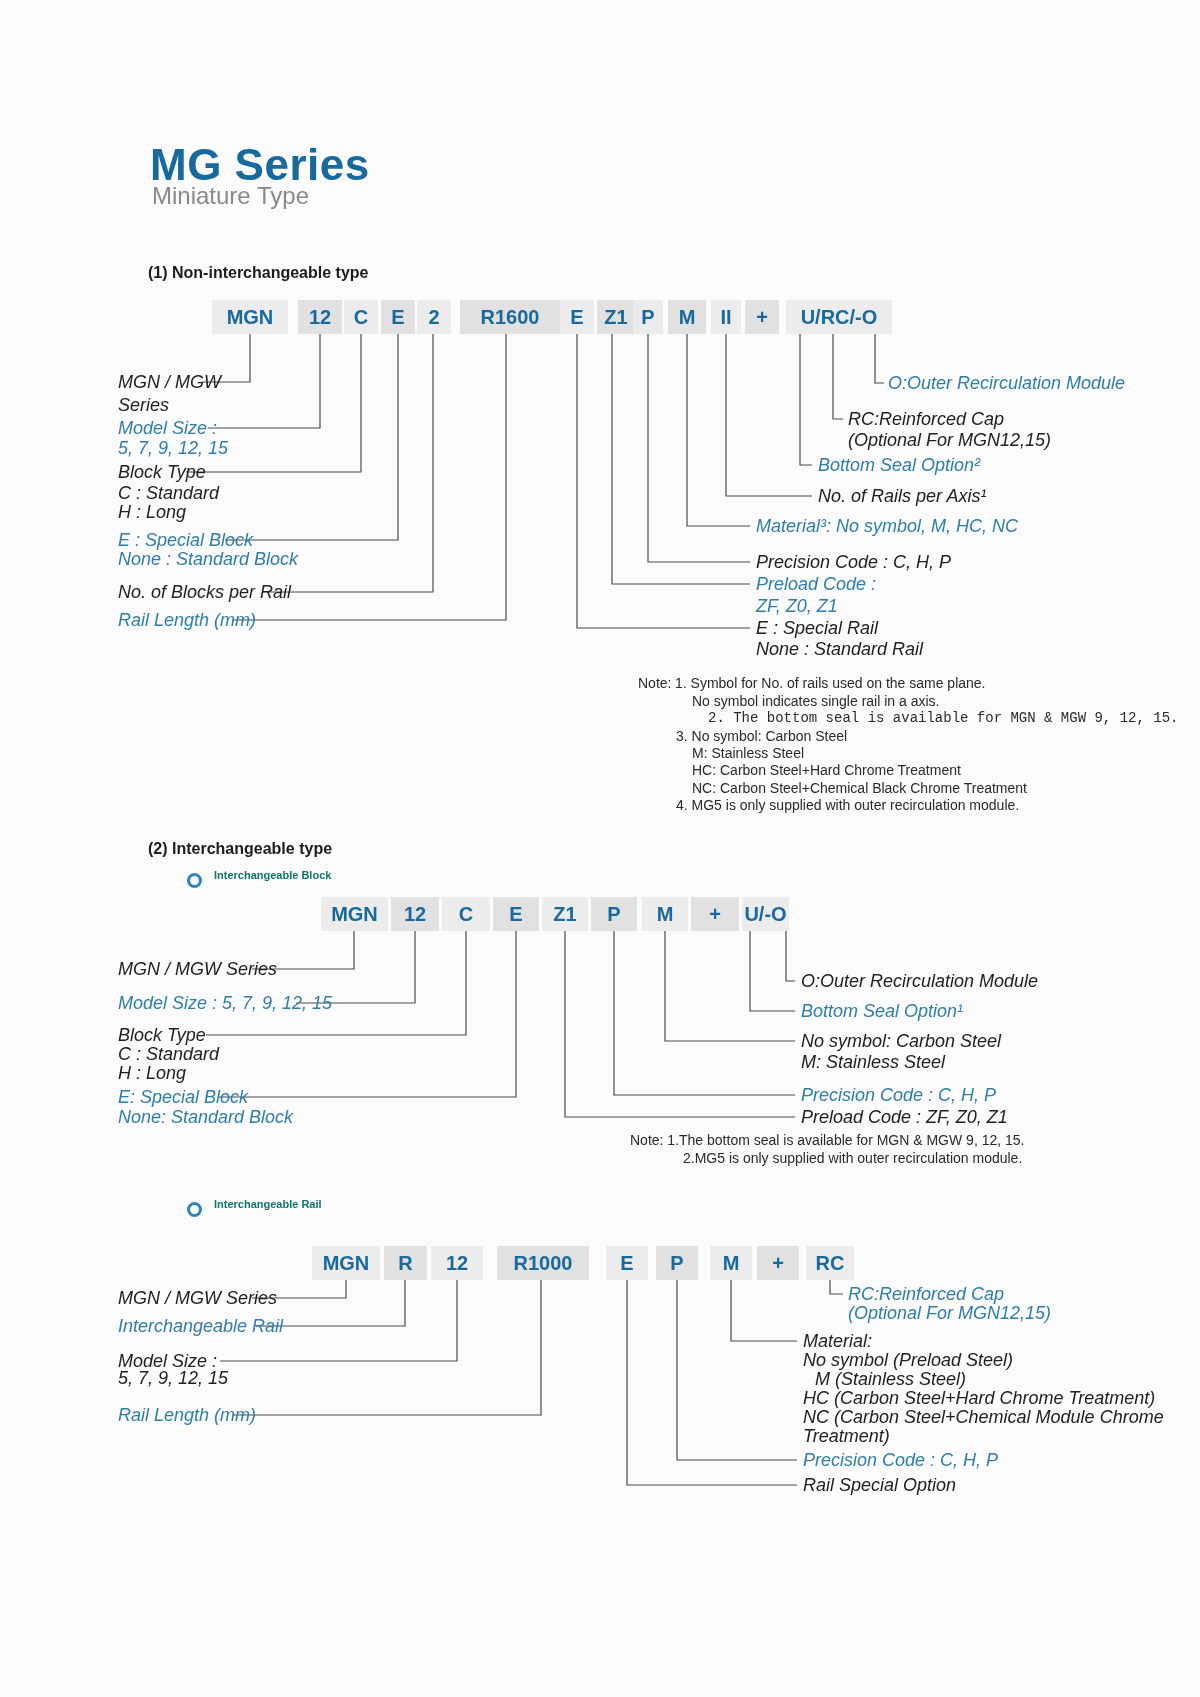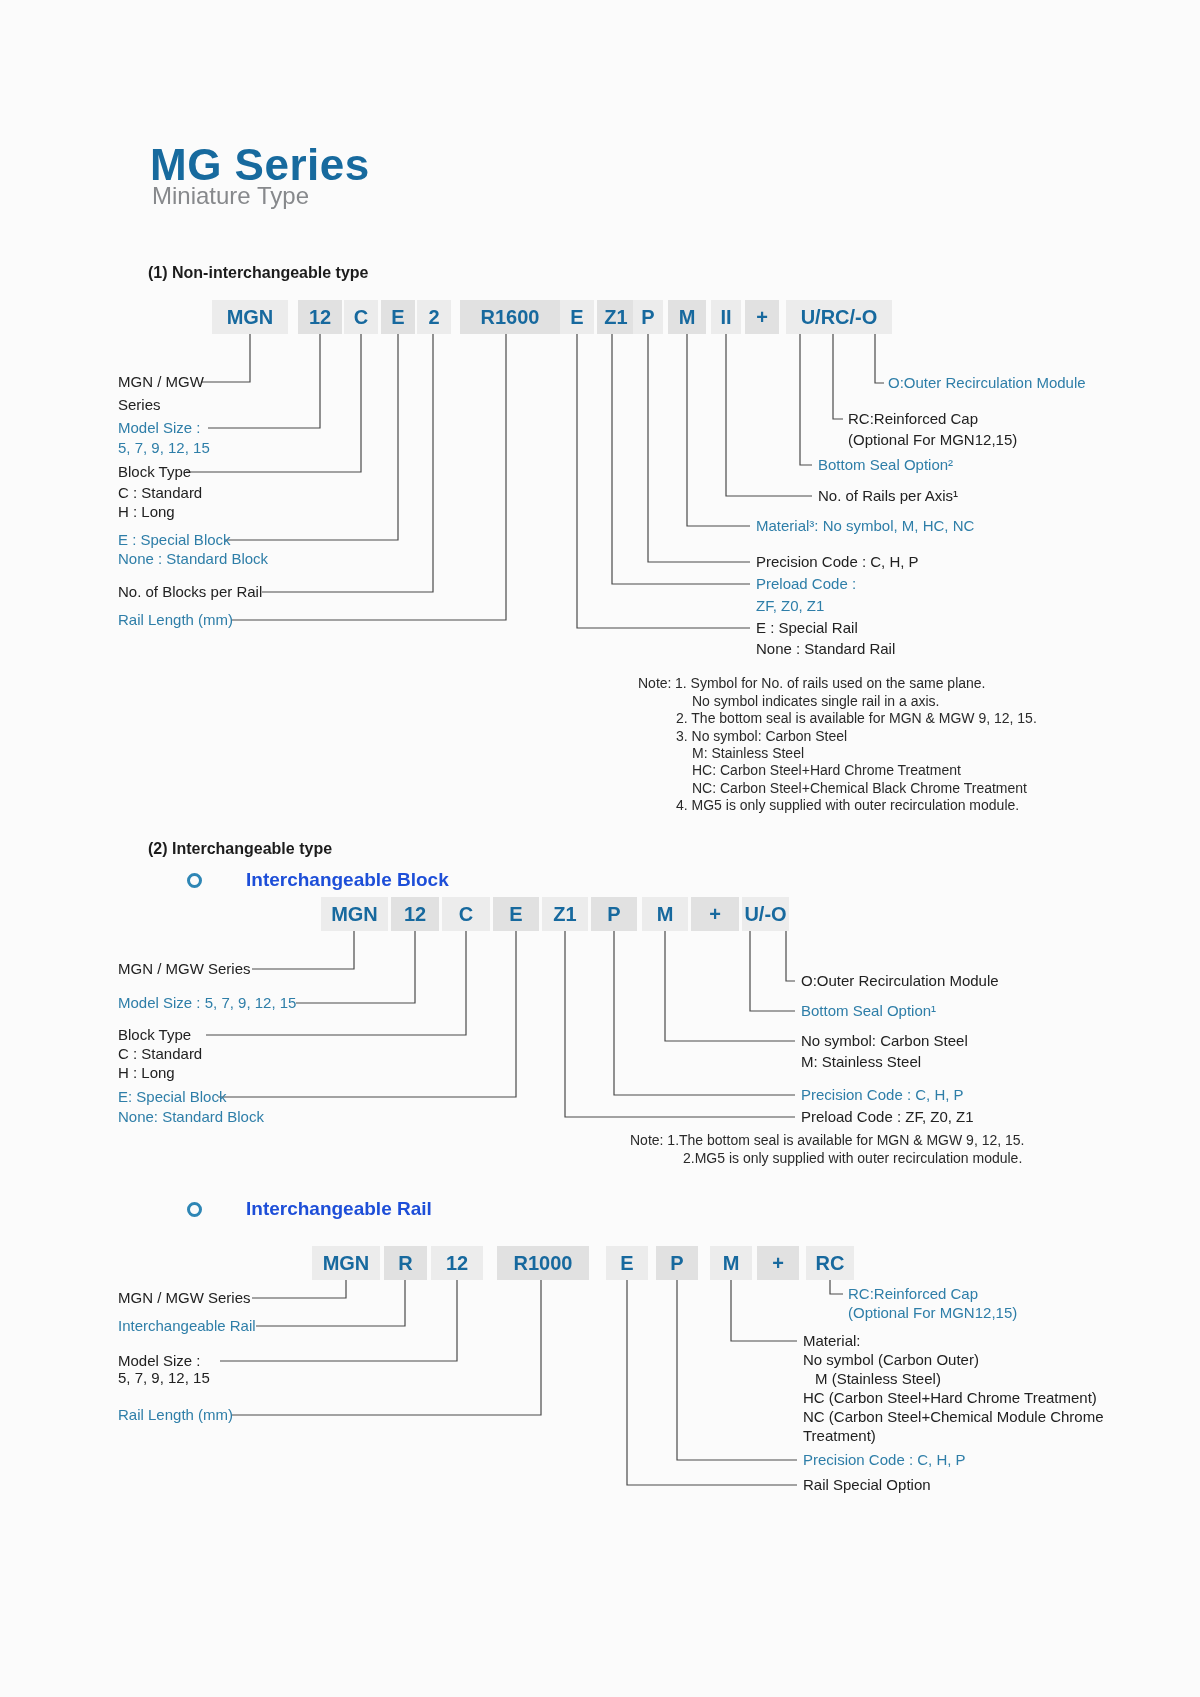--- a/index.html
+++ b/index.html
@@ -5,26 +5,26 @@
   html,body { margin:0; padding:0; background:#e8e8e8; }
   .page {
     position:relative; width:1200px; height:1697px; margin:0 auto;
     background:#fbfbfb; overflow:hidden;
     font-family:"Liberation Sans", sans-serif;
   }
   .abs { position:absolute; }
   .title { font-size:44px; font-weight:bold; color:#176a9e; letter-spacing:0.5px; }
   .subtitle { font-size:24px; color:#87898c; }
   .h-section { font-size:16px; font-weight:bold; color:#1c1c1c; }
-  .bullet-label { font-size:19px; font-weight:bold; color:#1d4ed8;margin-left:32px; }
+  .bullet-label { font-size:11px; font-weight:bold; color:#0f766e; }
   .bullet {
     width:9px; height:9px; border:3px solid #2e86b5; border-radius:50%;
     background:transparent;
   }
-  .lbl { font-size:15px; line-height:18px; color:#212121; white-space:nowrap; }
+  .lbl { font-size:18px; line-height:18px; color:#212121; white-space:nowrap;font-style:italic; }
   .lbl.blue { color:#2e7ea8; }
   .note { font-size:14px; line-height:17px; color:#2a2a2a; white-space:nowrap; }
   .seg {
     position:absolute; height:34px; line-height:34px; text-align:center;
     font-weight:bold; font-size:20px; color:#17699e; white-space:nowrap;
   }
   .seg.a { background:#ececec; }
   .seg.b { background:#e1e1e1; }
   .overlay { position:absolute; left:0; top:0; pointer-events:none; }
   .overlay polyline { fill:none; stroke:#4a4a4a; stroke-width:1.2; }
@@ -113,21 +113,21 @@
   <div class="abs lbl blue" style="left:756px; top:517px;">Material³: No symbol, M, HC, NC</div>
   <div class="abs lbl" style="left:756px; top:553px;">Precision Code : C, H, P</div>
   <div class="abs lbl blue" style="left:756px; top:575px;">Preload Code :</div>
   <div class="abs lbl blue" style="left:756px; top:597px;">ZF, Z0, Z1</div>
   <div class="abs lbl" style="left:756px; top:619px;">E : Special Rail</div>
   <div class="abs lbl" style="left:756px; top:640px;">None : Standard Rail</div>
 
   <div class="abs note" style="left:638px; top:675px;">Note:</div>
   <div class="abs note" style="left:675px; top:675px;">1. Symbol for No. of rails used on the same plane.</div>
   <div class="abs note" style="left:692px; top:693px;">No symbol indicates single rail in a axis.</div>
-  <div class="abs note" style="left:676px; top:710px;">2. The bottom seal is available for MGN &amp; MGW 9, 12, 15.</div>
+  <div class="abs note" style="left:708px; top:710px;font-family:Liberation Mono, monospace;">2. The bottom seal is available for MGN &amp; MGW 9, 12, 15.</div>
   <div class="abs note" style="left:676px; top:728px;">3. No symbol: Carbon Steel</div>
   <div class="abs note" style="left:692px; top:745px;">M: Stainless Steel</div>
   <div class="abs note" style="left:692px; top:762px;">HC: Carbon Steel+Hard Chrome Treatment</div>
   <div class="abs note" style="left:692px; top:780px;">NC: Carbon Steel+Chemical Black Chrome Treatment</div>
   <div class="abs note" style="left:676px; top:797px;">4. MG5 is only supplied with outer recirculation module.</div>
 
   <div class="abs h-section" style="left:148px; top:840px;">(2) Interchangeable type</div>
   <div class="abs bullet" style="left:187px; top:873px;"></div>
   <div class="abs bullet-label" style="left:214px; top:869px;">Interchangeable Block</div>
 
@@ -174,21 +174,21 @@
 
   <div class="abs lbl" style="left:118px; top:1289px;">MGN / MGW Series</div>
   <div class="abs lbl blue" style="left:118px; top:1317px;">Interchangeable Rail</div>
   <div class="abs lbl" style="left:118px; top:1352px;">Model Size :</div>
   <div class="abs lbl" style="left:118px; top:1369px;">5, 7, 9, 12, 15</div>
   <div class="abs lbl blue" style="left:118px; top:1406px;">Rail Length (mm)</div>
 
   <div class="abs lbl blue" style="left:848px; top:1285px;">RC:Reinforced Cap</div>
   <div class="abs lbl blue" style="left:848px; top:1304px;">(Optional For MGN12,15)</div>
   <div class="abs lbl" style="left:803px; top:1332px;">Material:</div>
-  <div class="abs lbl" style="left:803px; top:1351px;">No symbol (Carbon Outer)</div>
+  <div class="abs lbl" style="left:803px; top:1351px;">No symbol (Preload Steel)</div>
   <div class="abs lbl" style="left:815px; top:1370px;">M (Stainless Steel)</div>
   <div class="abs lbl" style="left:803px; top:1389px;">HC (Carbon Steel+Hard Chrome Treatment)</div>
   <div class="abs lbl" style="left:803px; top:1408px;">NC (Carbon Steel+Chemical Module Chrome</div>
   <div class="abs lbl" style="left:803px; top:1427px;">Treatment)</div>
   <div class="abs lbl blue" style="left:803px; top:1451px;">Precision Code : C, H, P</div>
   <div class="abs lbl" style="left:803px; top:1476px;">Rail Special Option</div>
 
 </div>
 
 </body></html>

